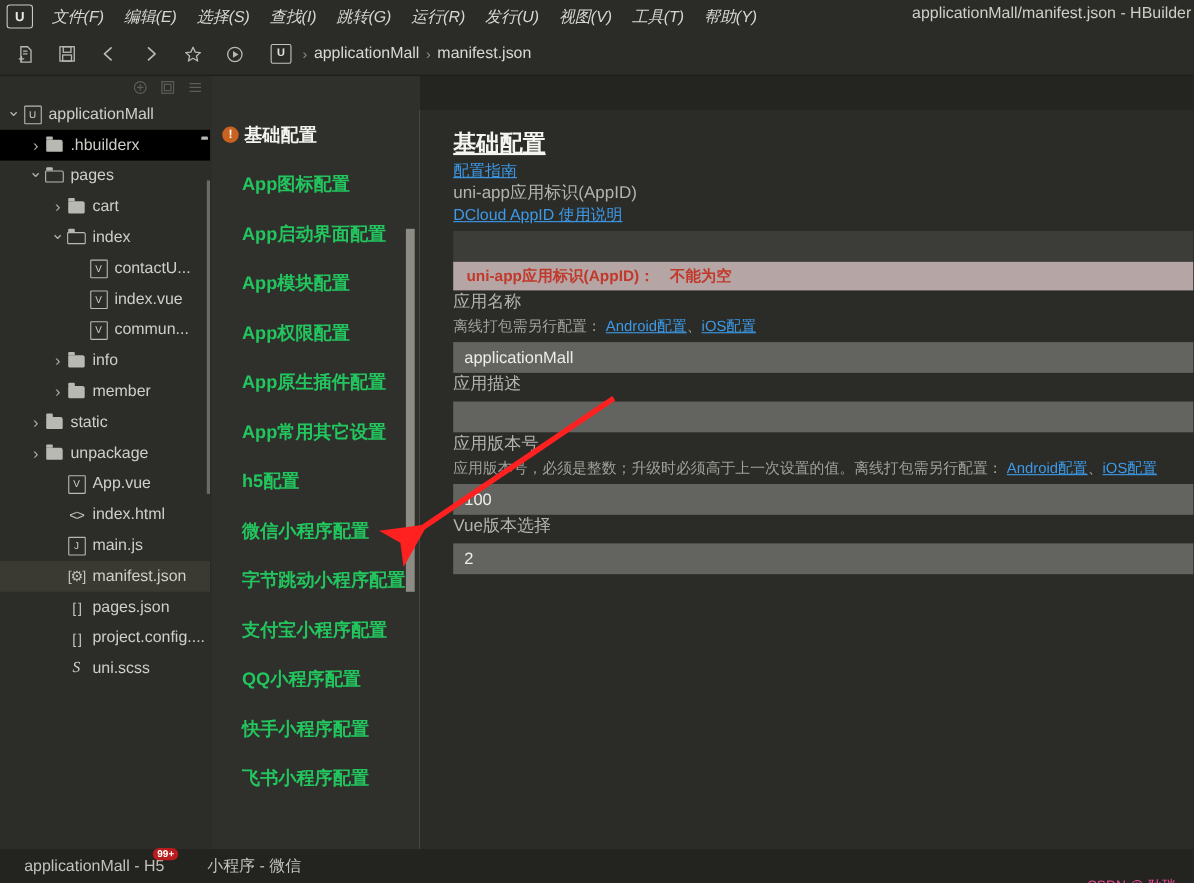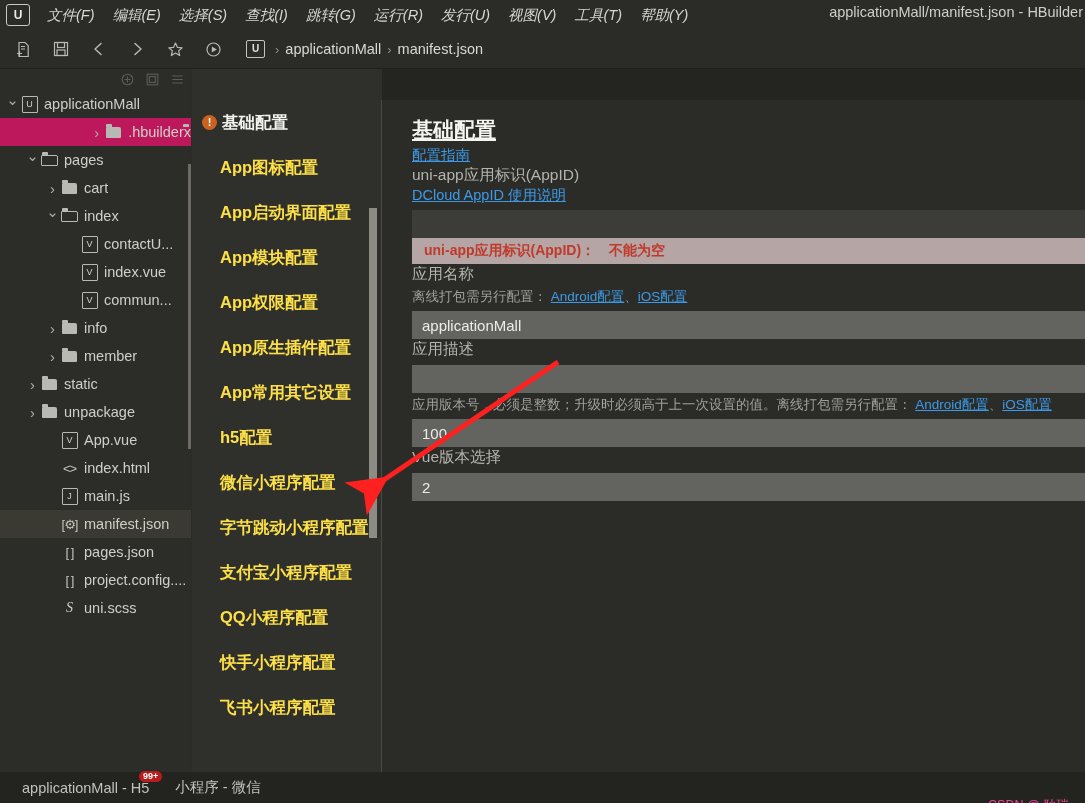--- a/index.html
+++ b/index.html
@@ -71,21 +71,21 @@
   .filetree{
     position:absolute;left:0;top:69px;width:191px;height:703px;
     background:#2c2c29;overflow:hidden;
   }
   .ft-head{height:21px;display:flex;align-items:center;justify-content:flex-end;padding-right:7px;}
   .ft-head .ft-ico{margin-left:12px;color:#5d5d57;display:flex;}
   .ft-row{
     height:28px;display:flex;align-items:center;white-space:nowrap;
     font-size:14.5px;color:#cfcfc9;cursor:default;position:relative;
   }
-  .ft-row.sel{background:#be185d;justify-content:flex-end;}
+  .ft-row.sel{background:#000000;}
   .ft-row.sel2{background:#3a3a33;}
   .chev{width:13px;display:inline-block;text-align:center;color:#aeaea8;font-size:11px;flex:0 0 13px;}
   .chev.open::before{content:"\2304";position:relative;top:-4px;font-size:15px;}
   .chev.closed::before{content:"\203A";font-size:15px;}
   .chev.none::before{content:"";}
   .ft-ic{width:21px;flex:0 0 21px;display:flex;align-items:center;justify-content:center;margin-right:4px;}
   .folder{
     width:15px;height:11px;background:#b9b9b3;border-radius:1px 2px 1px 1px;position:relative;
   }
   .folder::before{
@@ -119,21 +119,21 @@
     font-size:15px;font-style:italic;color:#e2e2dd;white-space:nowrap;
   }
   .tab-close{margin-left:10px;font-size:15px;color:#a9a9a3;cursor:pointer;}
 
   .cfglist{
     position:absolute;left:192px;top:100px;width:190px;height:658px;
     background:#2f2f2b;overflow:hidden;
   }
   .cfg-row{
     height:45px;display:flex;align-items:center;white-space:nowrap;
-    font-size:16.5px;font-weight:bold;color:#fde047;padding-left:28px;cursor:default;
+    font-size:16.5px;font-weight:bold;color:#22c55e;padding-left:28px;cursor:default;
   }
   .cfg-row.first{color:#f2f2ee;padding-left:10px;}
   .warn-dot{
     width:15px;height:15px;border-radius:50%;background:#c9621f;
     display:inline-flex;align-items:center;justify-content:center;
     color:#fff;font-size:11px;font-weight:bold;margin-right:5px;flex:0 0 15px;line-height:1;
   }
   .cfg-vscroll{position:absolute;right:5px;top:108px;width:8px;height:330px;background:#8c8c85;}
   .mid-divider{position:absolute;left:381px;top:100px;width:1px;height:672px;background:#4a4a44;}
 
@@ -170,21 +170,21 @@
 
   
   .arrow{position:absolute;left:340px;top:350px;width:240px;height:170px;pointer-events:none;}
 
   
   .statusbar{
     position:absolute;left:0;bottom:0;width:1085px;height:31px;background:#232320;
     display:flex;align-items:center;
   }
   .sb-item{font-size:14.5px;color:#c2c2bc;margin-left:22px;position:relative;white-space:nowrap;}
-  .sb-item.second{margin-left:26px;}
+  .sb-item.second{margin-left:39px;}
   .badge{
     position:absolute;right:-13px;top:-9px;
     background:#b91c1c;color:#fff;font-size:9px;font-weight:bold;
     border-radius:8px;padding:1px 4px;line-height:1.1;
   }
   .watermark{
     position:absolute;right:12px;top:25px;font-size:12.5px;color:#ec4899;white-space:nowrap;
   }
 </style>
 </head>
@@ -531,20 +531,21 @@
       
       <div class="field">
         <div class="f-label">应用描述</div>
         <input class="f-input" value="" style="">
       </div>
 
       
 
       
       <div class="field">
+        <div class="f-label">应用版本号</div>
         <div class="f-sub">
           <span>应用版本号，必须是整数；升级时必须高于上一次设置的值。离线打包需另行配置：</span>
           <a class="m-link">Android配置</a><span>、</span><a class="m-link">iOS配置</a>
         </div>
         <input class="f-input" value="100" style="">
       </div>
 
       
       <div class="field">
         <div class="f-label">Vue版本选择</div>

